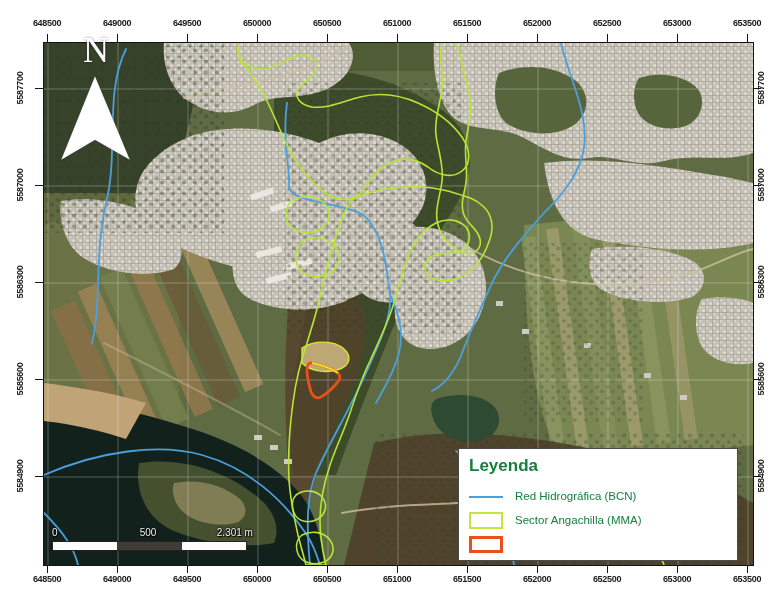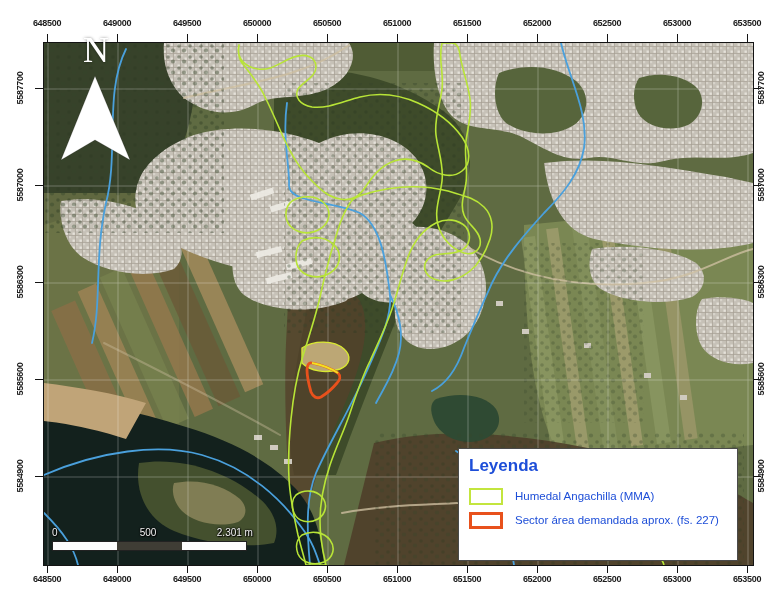--- a/index.html
+++ b/index.html
@@ -39,21 +39,21 @@
   .sb-l0{left:0;}
   .sb-l1{left:96px;transform:translateX(-50%);}
   .sb-l2{left:193px;transform:translateX(-78%);}
   .scalebar .bar{width:193px;height:8px;border:1px solid #222;background:#fdfdfd;display:flex;}
   .scalebar .seg{flex:1;}
   .scalebar .seg.dark{background:#3f3d35;}
   
   .legend{
     position:absolute;left:458px;top:448px;width:280px;height:113px;z-index:6;
     background:#fff;border:1px solid #4a4a4a;box-sizing:border-box;
-    padding:7px 10px 6px 10px;color:#1d4ed8;
+    padding:7px 10px 6px 10px;color:#15803d;
   }
   .legend .title{font-size:17px;font-weight:700;margin:0 0 9px 0;}
   .legend .row{display:flex;align-items:center;height:22px;margin-bottom:2px;}
   .legend .swatch{width:34px;height:17px;margin-right:12px;flex:0 0 34px;
     box-sizing:border-box;background:#fff;position:relative;}
   .legend .swatch.line{height:17px;background:transparent;border:none;}
   .legend .swatch.line::after{content:"";position:absolute;left:0;right:0;top:8px;height:2px;background:#4aa0dc;}
   .legend .swatch.wetland{border:2px solid #c3e53e;}
   .legend .swatch.sector{border:3px solid #e8511c;}
   .legend .lbl{font-size:11.5px;white-space:nowrap;}
@@ -204,26 +204,29 @@
   <div class="bar">
     <div class="seg"></div>
     <div class="seg dark"></div>
     <div class="seg"></div>
   </div>
 </div>
 
 <div class="legend">
   <div class="title">Leyenda</div>
   <div class="row">
+    <span class="swatch line"></span>
+    <span class="lbl">Red Hidrográfica (BCN)</span>
+  </div>
+  <div class="row">
     <span class="swatch wetland"></span>
-    <span class="lbl">Humedal Angachilla (MMA)</span>
+    <span class="lbl">Sector Angachilla (MMA)</span>
   </div>
   <div class="row">
     <span class="swatch sector"></span>
-    <span class="lbl">Sector área demandada aprox. (fs. 227)</span>
   </div>
 </div>
 
 <div id="annotations">
     <div class="axis-label xl" style="left: 47px; top: 18px;">648500</div>
     <div class="tick v" style="left: 47px; top: 34px;"></div>
     <div class="tick v" style="left: 47px; top: 564.5px;"></div>
     <div class="axis-label xl" style="left: 47px; top: 573.5px;">648500</div>
     <div class="axis-label xl" style="left: 117px; top: 18px;">649000</div>
     <div class="tick v" style="left: 117px; top: 34px;"></div>

